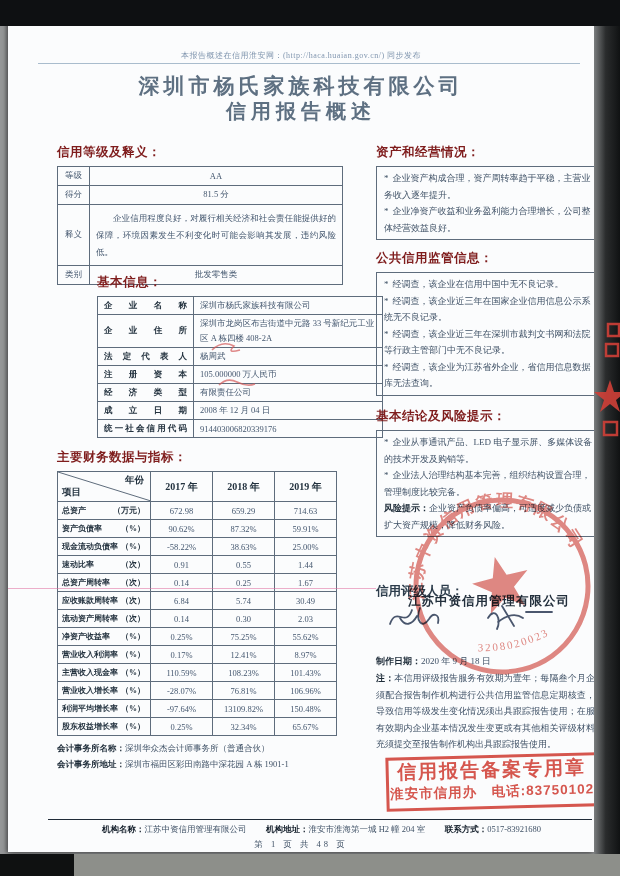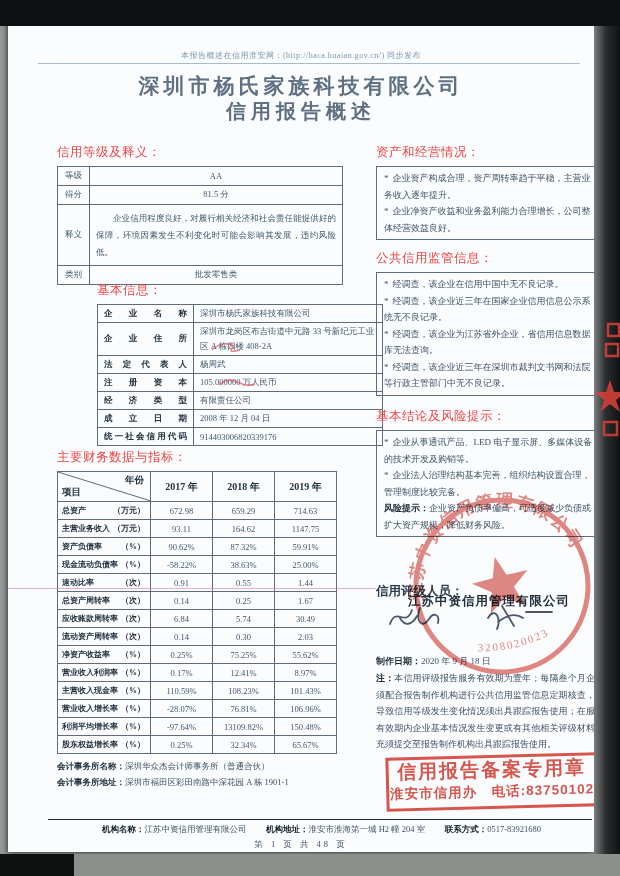--- a/index.html
+++ b/index.html
@@ -16,32 +16,32 @@
   
   .page{position:absolute;left:8px;top:13px;width:586px;height:839px;background:#fbfcfd;
     box-shadow:-2px 0 3px rgba(0,0,0,.3),0 4px 8px rgba(0,0,0,.35);z-index:4;color:#3f5166;}
   .head-note{position:absolute;left:0;top:37px;width:100%;text-align:center;font-size:8px;
     color:#8196af;letter-spacing:.5px;}
   .head-rule{position:absolute;left:30px;right:14px;top:50px;border-top:1px solid #a9bccd;}
   .title{position:absolute;left:0;top:60px;width:100%;text-align:center;color:#5e7082;
     font-weight:bold;}
   .title .t1{font-size:21px;letter-spacing:4px;line-height:26px;}
   .title .t2{font-size:20px;letter-spacing:5px;line-height:25px;}
-  .sec-h{font-size:12.5px;font-weight:normal;color:#ef4444;letter-spacing:.5px;margin:0 0 5px 0;}
+  .sec-h{font-size:12.5px;font-weight:bold;color:#7f1d1d;letter-spacing:.5px;margin:0 0 5px 0;}
   
   table{border-collapse:collapse;table-layout:fixed;}
   td{border:1px solid #5e6c7c;font-size:8.5px;color:#43566e;padding:0 3px;vertical-align:middle;}
   
   .blk-credit{position:absolute;left:49px;top:131px;width:288px;}
   .ctab{width:286px;}
   .ctab col.l{width:32px;}
   .ctab td{height:18px;text-align:center;}
   .ctab td.big{height:56px;text-align:justify;padding:2px 6px;line-height:17px;text-indent:2em;}
   
-  .blk-basic{position:absolute;left:49px;top:269px;width:288px;padding-left:40px;}
+  .blk-basic{position:absolute;left:49px;top:261px;width:288px;padding-left:40px;}
   .btab{width:286px;}
   .btab col.l{width:96px;}
   .btab td{height:17px;}
   .btab td.l{font-weight:bold;color:#23323f;text-align:justify;text-align-last:justify;padding:0 6px;}
   .btab td.v{padding:0 6px;}
   .btab td.tall{height:32px;line-height:15px;}
   
   .blk-fin{position:absolute;left:49px;top:436px;width:288px;}
   .ftab{width:279px;}
   .ftab col.l{width:93px;}
@@ -203,31 +203,20 @@
                   <span>（万元）</span>
                 </div>
               </td>
               <td>672.98</td>
               <td>659.29</td>
               <td>714.63</td>
             </tr>
         <tr>
               <td class="lab">
                 <div class="labwrap">
-                  <span>主营业务收入</span>
-                  <span>（万元）</span>
-                </div>
-              </td>
-              <td>93.11</td>
-              <td>164.62</td>
-              <td>1147.75</td>
-            </tr>
-        <tr>
-              <td class="lab">
-                <div class="labwrap">
                   <span>资产负债率</span>
                   <span>（%）</span>
                 </div>
               </td>
               <td>90.62%</td>
               <td>87.32%</td>
               <td>59.91%</td>
             </tr>
         <tr>
               <td class="lab">
@@ -366,22 +355,22 @@
         <div class="bullet"><span class="bm">*</span><span>企业资产构成合理，资产周转率趋于平稳，主营业务收入逐年提升。</span></div>
         <div class="bullet"><span class="bm">*</span><span>企业净资产收益和业务盈利能力合理增长，公司整体经营效益良好。</span></div>
       </div>
     </div>
 
     <div class="rblk" style="top:237px;">
       <div class="sec-h">公共信用监管信息：</div>
       <div class="rbox">
         <div class="bullet"><span class="bm">*</span><span>经调查，该企业在信用中国中无不良记录。</span></div>
         <div class="bullet"><span class="bm">*</span><span>经调查，该企业近三年在国家企业信用信息公示系统无不良记录。</span></div>
+        <div class="bullet"><span class="bm">*</span><span>经调查，该企业近三年在深圳市裁判文书网和法院等行政主管部门中无不良记录。</span></div>
         <div class="bullet"><span class="bm">*</span><span>经调查，该企业为江苏省外企业，省信用信息数据库无法查询。</span></div>
-        <div class="bullet"><span class="bm">*</span><span>经调查，该企业近三年在深圳市裁判文书网和法院等行政主管部门中无不良记录。</span></div>
       </div>
     </div>
 
     <div class="rblk" style="top:395px;">
       <div class="sec-h">基本结论及风险提示：</div>
       <div class="rbox">
         <div class="bullet"><span class="bm">*</span><span>企业从事通讯产品、LED 电子显示屏、多媒体设备的技术开发及购销等。</span></div>
         <div class="bullet"><span class="bm">*</span><span>企业法人治理结构基本完善，组织结构设置合理，管理制度比较完备。</span></div>
         <div class="risk"><b>风险提示：</b><span>企业资产负债率偏高，可适度减少负债或扩大资产规模，降低财务风险。</span></div>
       </div>

